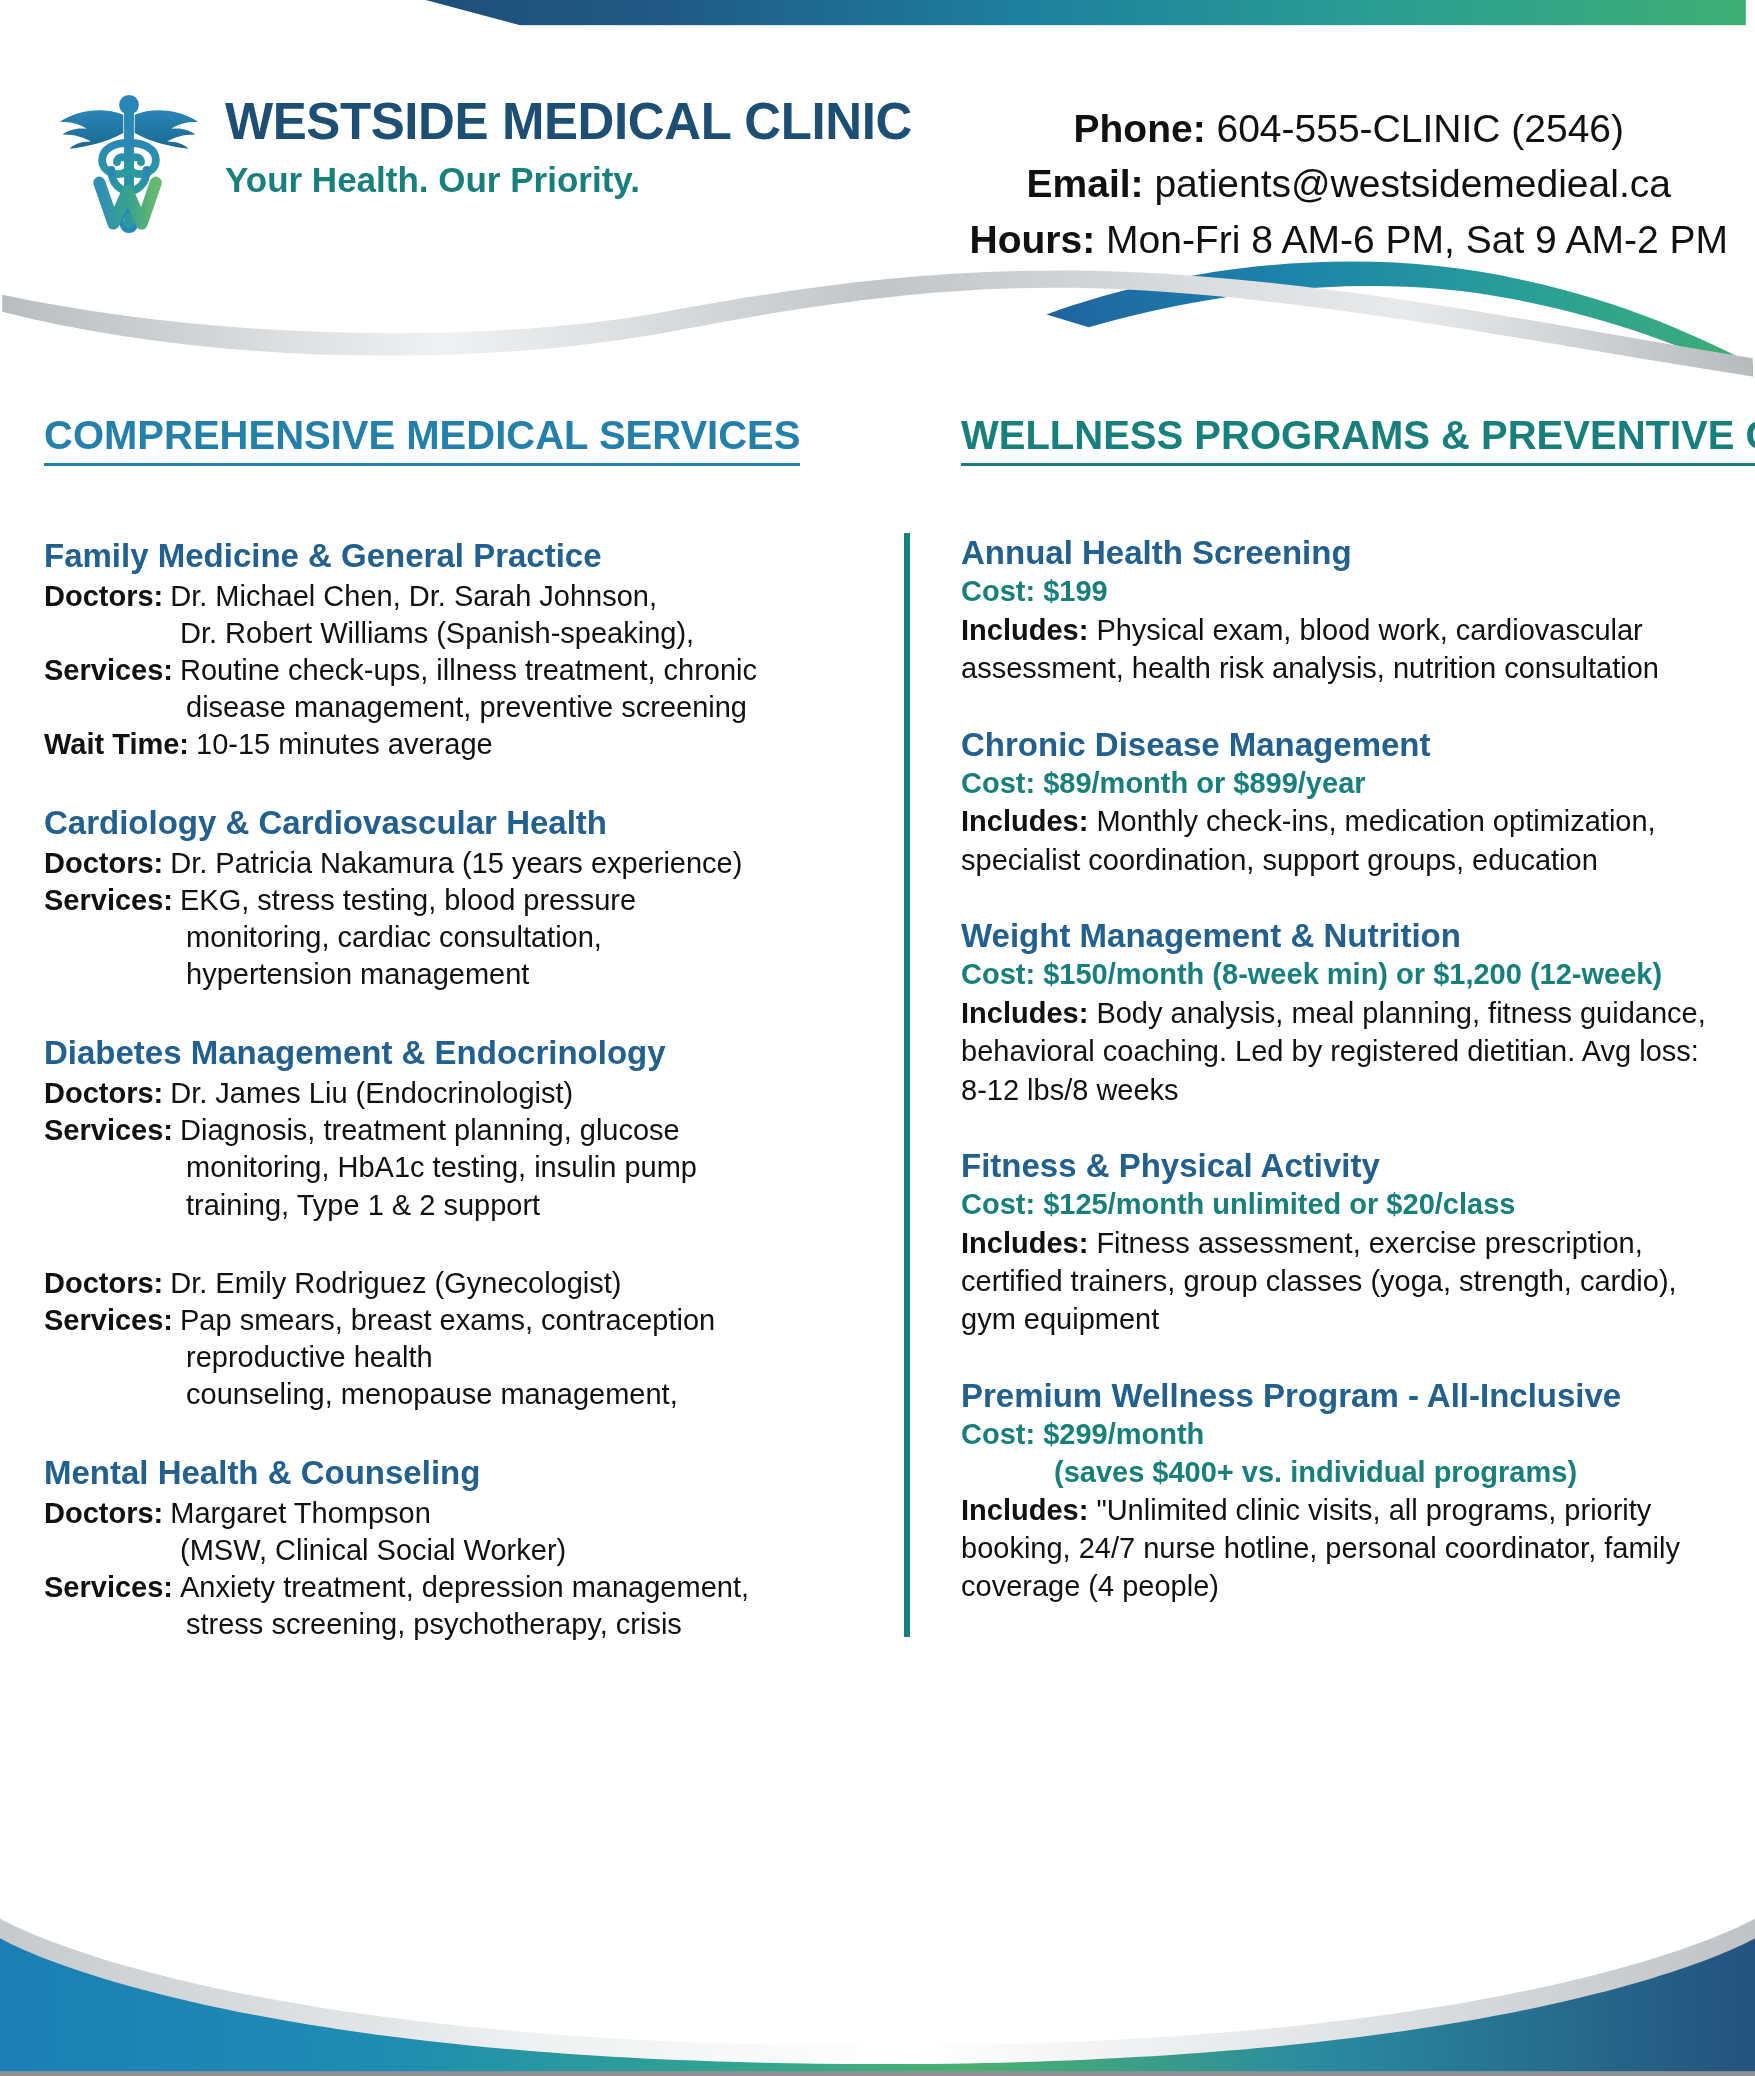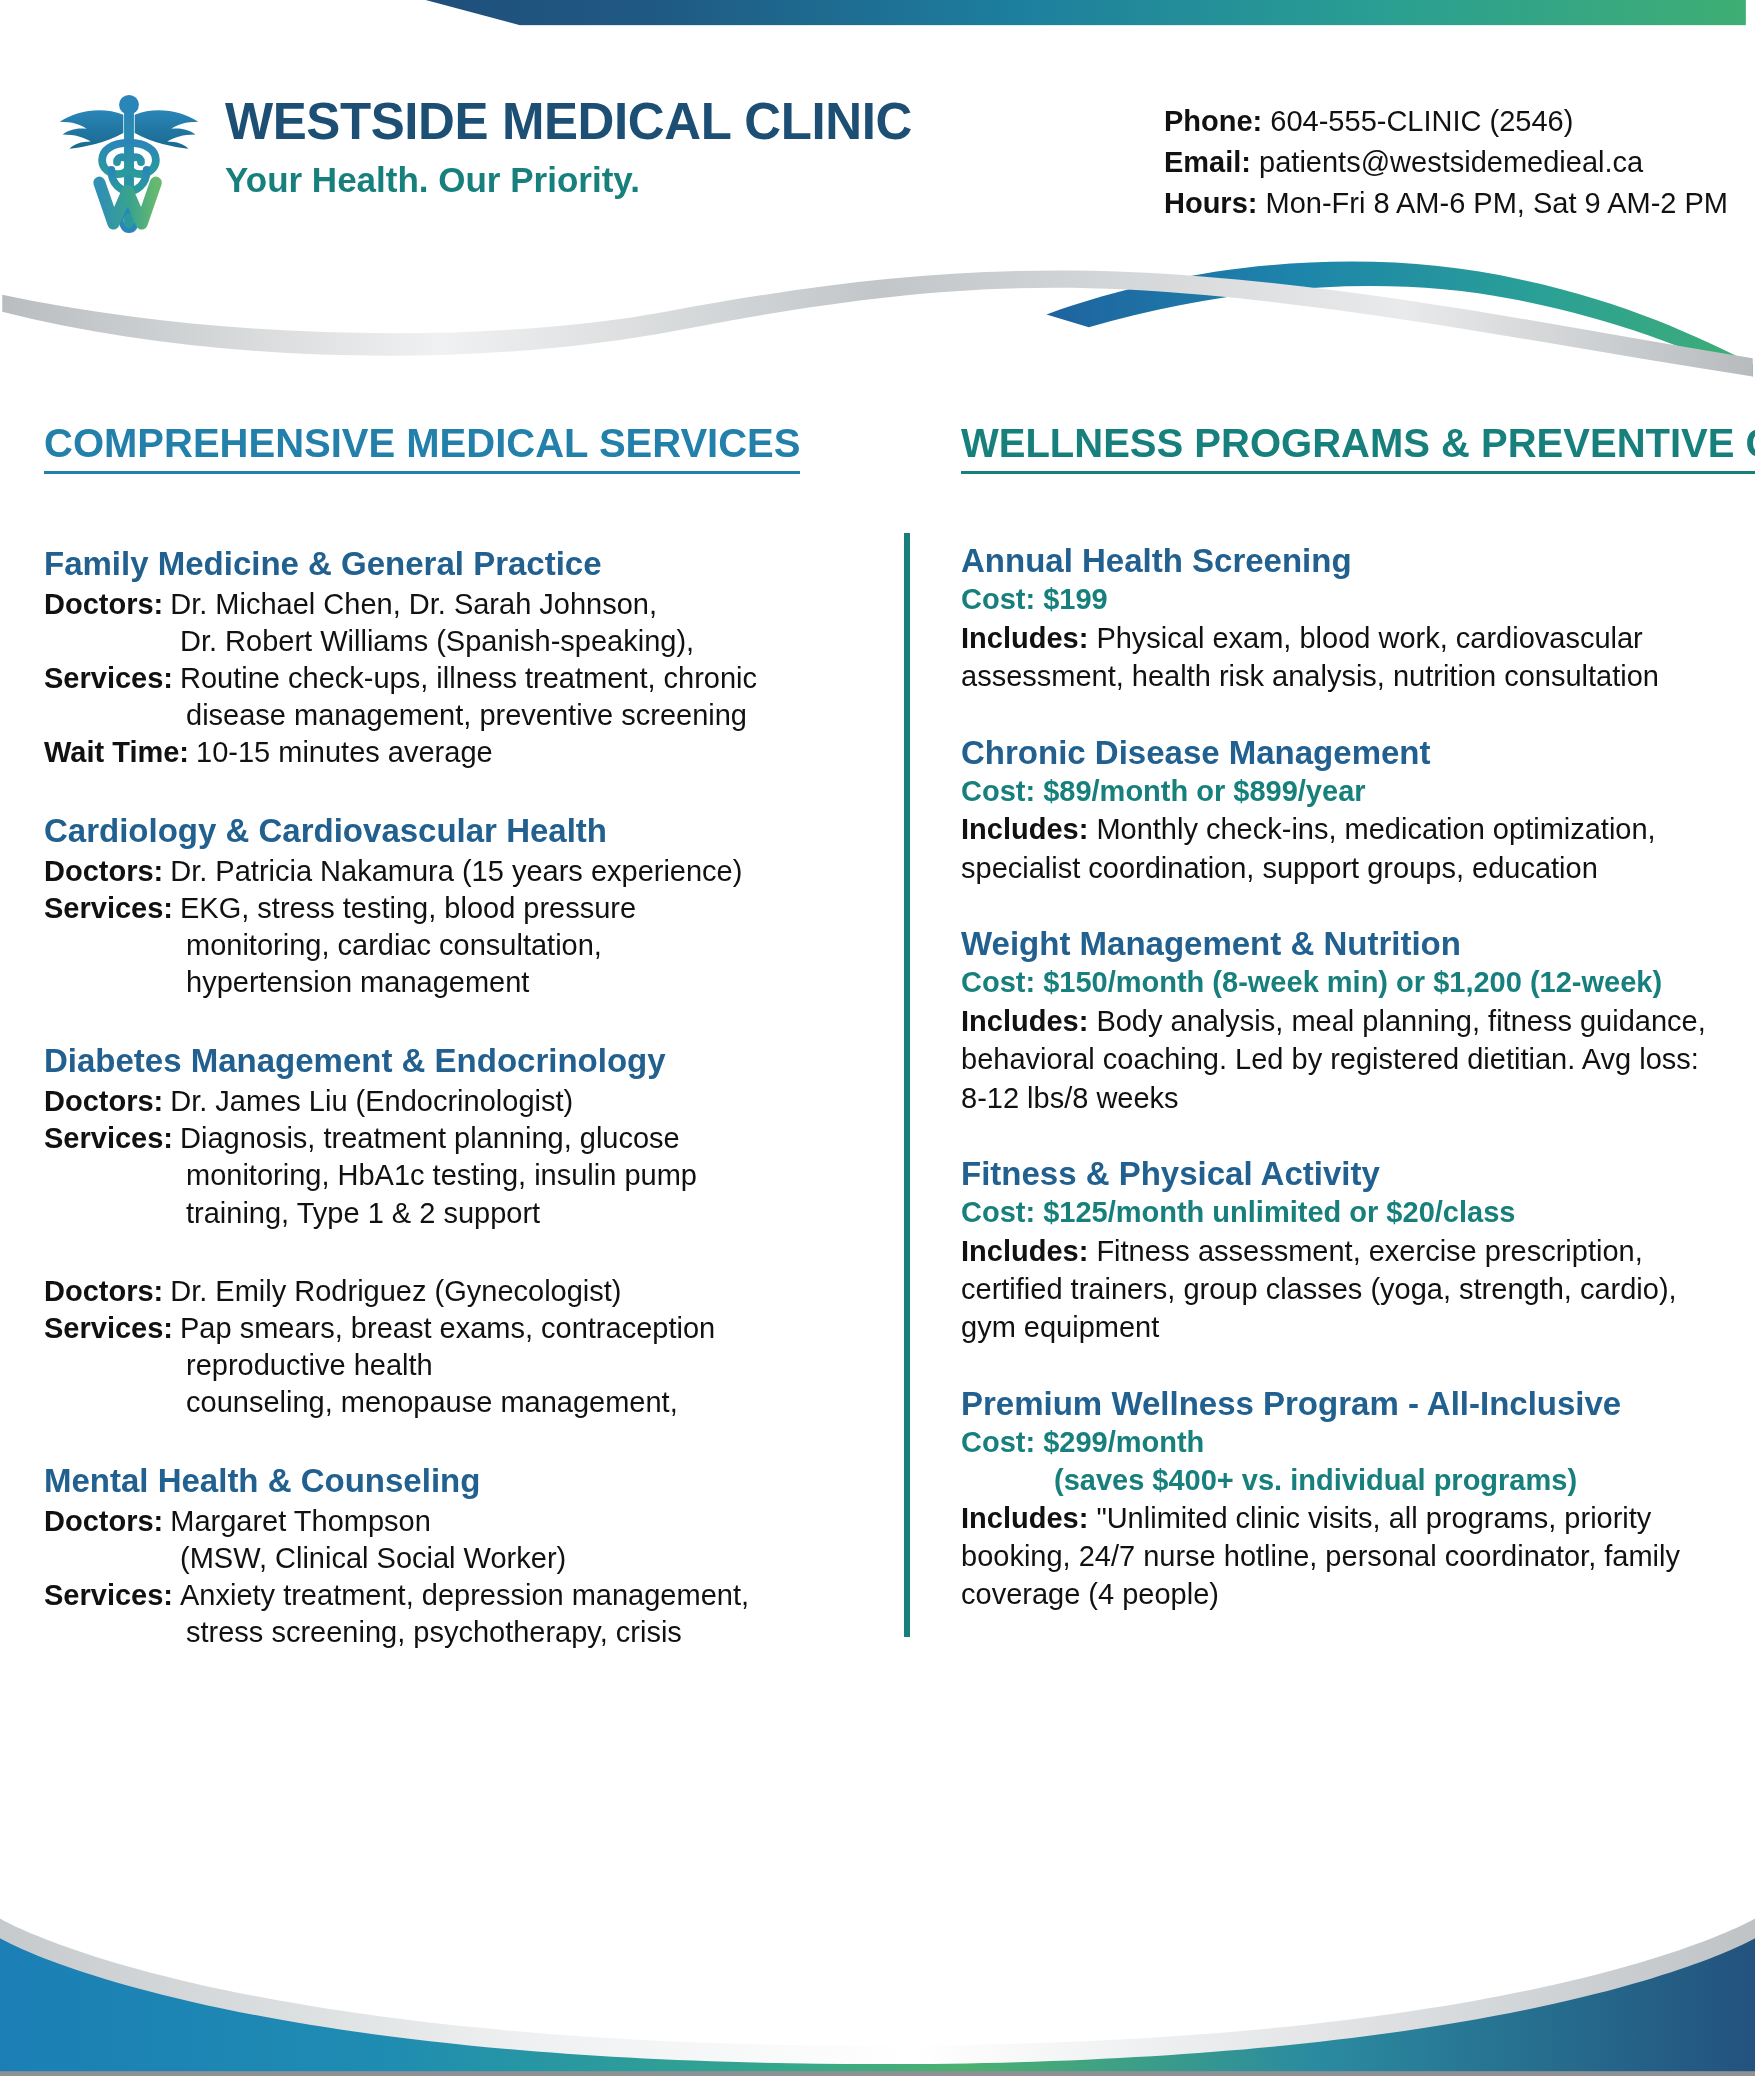--- a/index.html
+++ b/index.html
@@ -35,39 +35,39 @@
     letter-spacing:-0.4px;line-height:1.0;white-space:nowrap;
     font-family:"Liberation Sans", sans-serif;
   }
   .tagline{
     font-size:35px;font-weight:bold;color:#17807c;
     margin-top:12.7px;white-space:nowrap;
     font-family:"Liberation Sans", sans-serif;
   }
   .contact{
     position:absolute;right:27px;top:30px;
-    text-align:left;
-    font-size:29px;line-height:1.42;color:#111;
+    text-align:center;
+    font-size:39px;line-height:1.42;color:#111;
     font-family:"Liberation Sans", sans-serif;
     white-space:nowrap;
     margin-left:24px;
   }
   .contact .lbl{font-weight:bold;}
 
   
   .wave-div{
     position:absolute;left:0;top:251px;width:1755px;height:127px;
   }
   .wave-div svg{display:block;}
 
   
   .columns{
     position:absolute;left:0;top:414px;width:1755px;height:1514px;
   }
-  .col{position:absolute;top:8px;}
+  .col{position:absolute;top:0;}
   .col-left{left:44px;width:799px;}
   .col-right{left:961px;width:768px;}
 
   .divider{
     position:absolute;left:904px;top:119px;width:6.4px;height:1104px;
     background:#17807c;
   }
 
   .col-title{
     font-size:40px;font-weight:bold;line-height:1.05;

